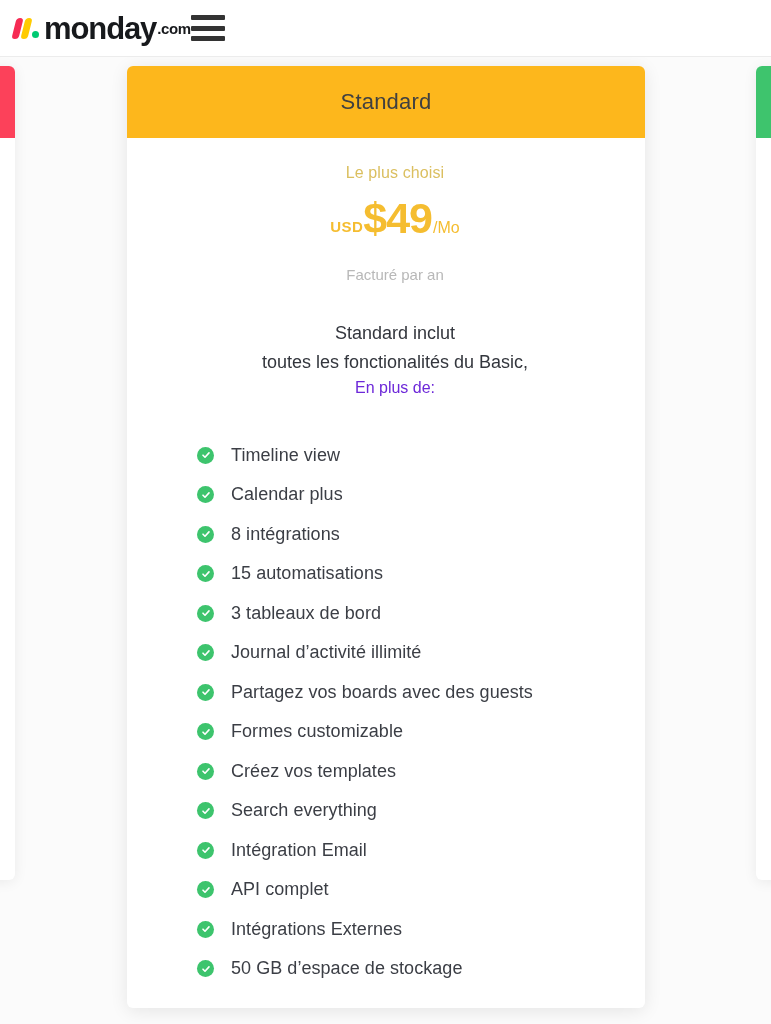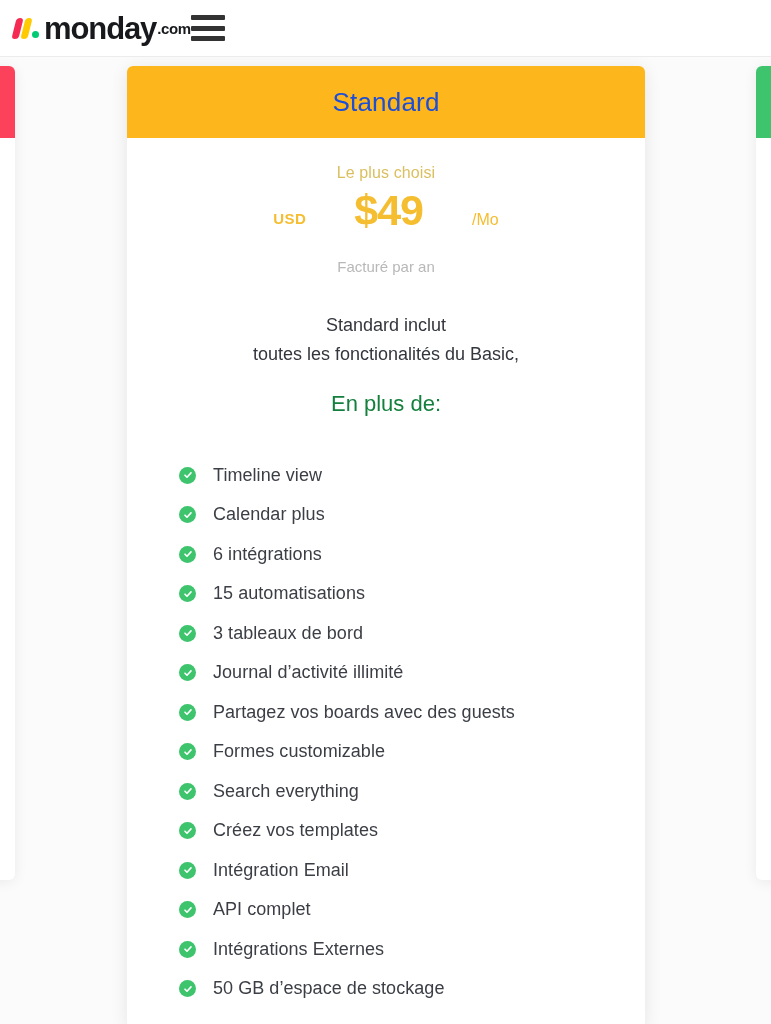--- a/index.html
+++ b/index.html
@@ -126,44 +126,43 @@
   }
 
   .card-head {
     height: 72px;
     background: #fdb71c;
     display: flex;
     align-items: center;
     justify-content: center;
   }
   .card-title {
-    font-size: 26px;
-    color: #1d4ed8;
+    font-size: 22px;
+    color: #404040;
     font-weight: 400;
     letter-spacing: 0.2px;
   }
 
   .card-body {
-    padding: 26px 28px 0 28px;
+    padding: 26px 28px 0 46px;
     text-align: center;
   }
 
   .most-chosen {
     font-size: 16px;
     color: #dbbf5f;
     letter-spacing: 0.1px;
   }
 
   .price-row {
-    margin-top: 7px;
+    margin-top: 15px;
     display: flex;
     align-items: baseline;
     justify-content: center;
     color: #f5bd30;
-    gap: 48px;
   }
   .price-currency {
     font-size: 15px;
     font-weight: 600;
     letter-spacing: 0.4px;
     position: relative;
     top: -1px;
   }
   .price-amount {
     font-size: 43px;
@@ -184,23 +183,23 @@
     color: #b8b8b8;
   }
 
   .includes {
     margin-top: 36px;
     font-size: 18px;
     color: #33363d;
     line-height: 1.62;
   }
   .plus {
-    margin-top: 22px;
-    font-size: 22px;
-    color: #15803d;
+    margin-top: 2px;
+    font-size: 16px;
+    color: #6d28d9;
   }
 
   
   .features {
     list-style: none;
     margin: 38px 0 0 0;
     padding: 0 0 0 24px;
     text-align: left;
   }
   .feature {
@@ -296,21 +295,21 @@
             </svg>
           </span>
           <span class="feature-label">Calendar plus</span>
         </li>
         <li class="feature">
           <span class="check" style="background: rgb(61, 196, 109);">
             <svg width="10" height="10" viewBox="0 0 10 10">
               <polyline points="2,5.2 4,7.2 8,2.9" fill="none" stroke="#ffffff" stroke-width="1.6" stroke-linecap="round" stroke-linejoin="round"></polyline>
             </svg>
           </span>
-          <span class="feature-label">6 intégrations</span>
+          <span class="feature-label">8 intégrations</span>
         </li>
         <li class="feature">
           <span class="check" style="background: rgb(61, 196, 109);">
             <svg width="10" height="10" viewBox="0 0 10 10">
               <polyline points="2,5.2 4,7.2 8,2.9" fill="none" stroke="#ffffff" stroke-width="1.6" stroke-linecap="round" stroke-linejoin="round"></polyline>
             </svg>
           </span>
           <span class="feature-label">15 automatisations</span>
         </li>
         <li class="feature">
@@ -344,29 +343,29 @@
             </svg>
           </span>
           <span class="feature-label">Formes customizable</span>
         </li>
         <li class="feature">
           <span class="check" style="background: rgb(61, 196, 109);">
             <svg width="10" height="10" viewBox="0 0 10 10">
               <polyline points="2,5.2 4,7.2 8,2.9" fill="none" stroke="#ffffff" stroke-width="1.6" stroke-linecap="round" stroke-linejoin="round"></polyline>
             </svg>
           </span>
+          <span class="feature-label">Créez vos templates</span>
+        </li>
+        <li class="feature">
+          <span class="check" style="background: rgb(61, 196, 109);">
+            <svg width="10" height="10" viewBox="0 0 10 10">
+              <polyline points="2,5.2 4,7.2 8,2.9" fill="none" stroke="#ffffff" stroke-width="1.6" stroke-linecap="round" stroke-linejoin="round"></polyline>
+            </svg>
+          </span>
           <span class="feature-label">Search everything</span>
-        </li>
-        <li class="feature">
-          <span class="check" style="background: rgb(61, 196, 109);">
-            <svg width="10" height="10" viewBox="0 0 10 10">
-              <polyline points="2,5.2 4,7.2 8,2.9" fill="none" stroke="#ffffff" stroke-width="1.6" stroke-linecap="round" stroke-linejoin="round"></polyline>
-            </svg>
-          </span>
-          <span class="feature-label">Créez vos templates</span>
         </li>
         <li class="feature">
           <span class="check" style="background: rgb(61, 196, 109);">
             <svg width="10" height="10" viewBox="0 0 10 10">
               <polyline points="2,5.2 4,7.2 8,2.9" fill="none" stroke="#ffffff" stroke-width="1.6" stroke-linecap="round" stroke-linejoin="round"></polyline>
             </svg>
           </span>
           <span class="feature-label">Intégration Email</span>
         </li>
         <li class="feature">

